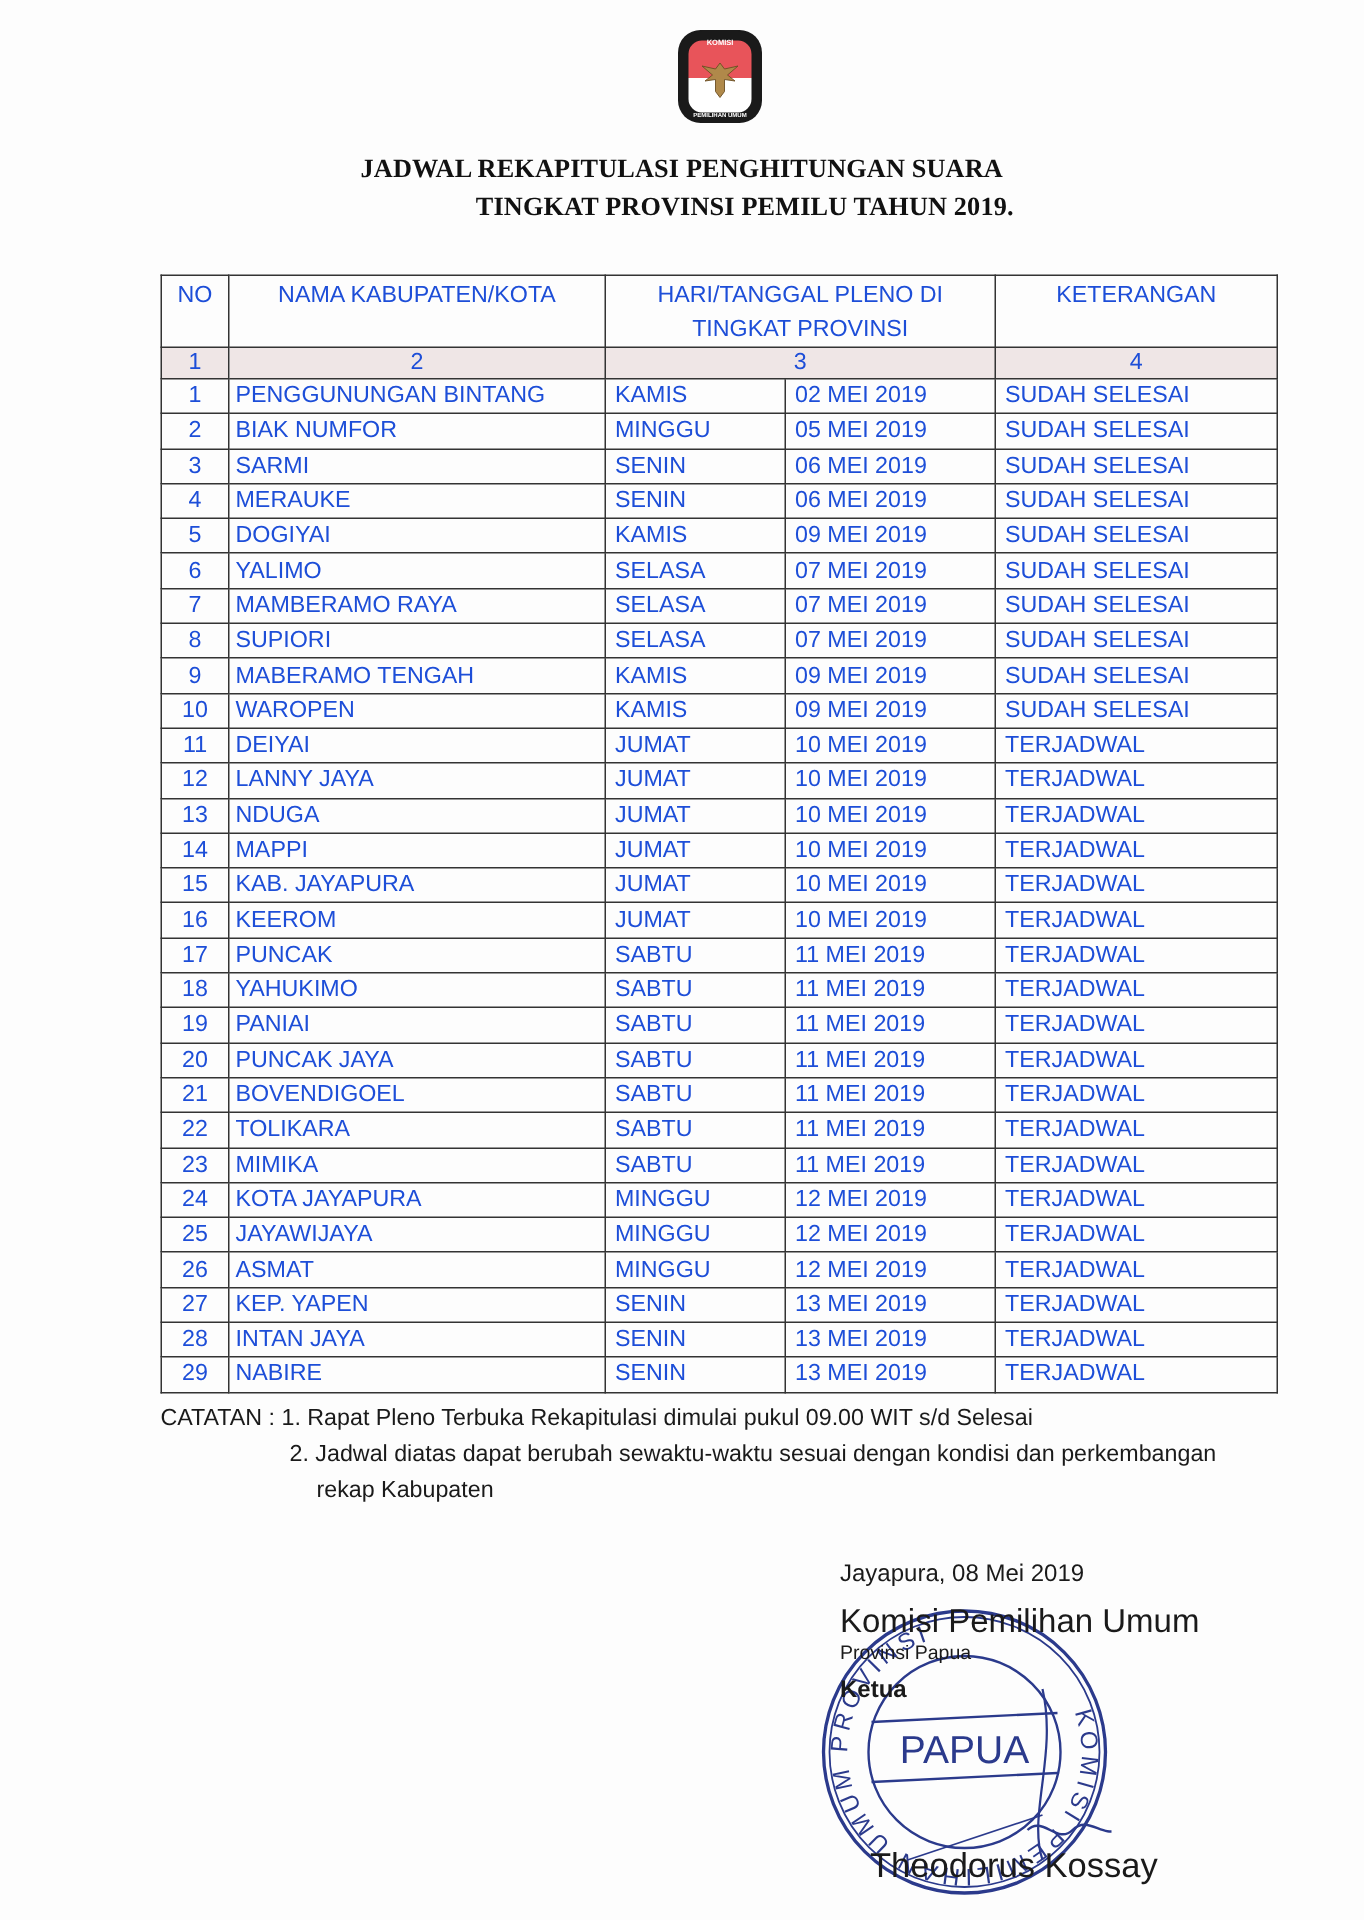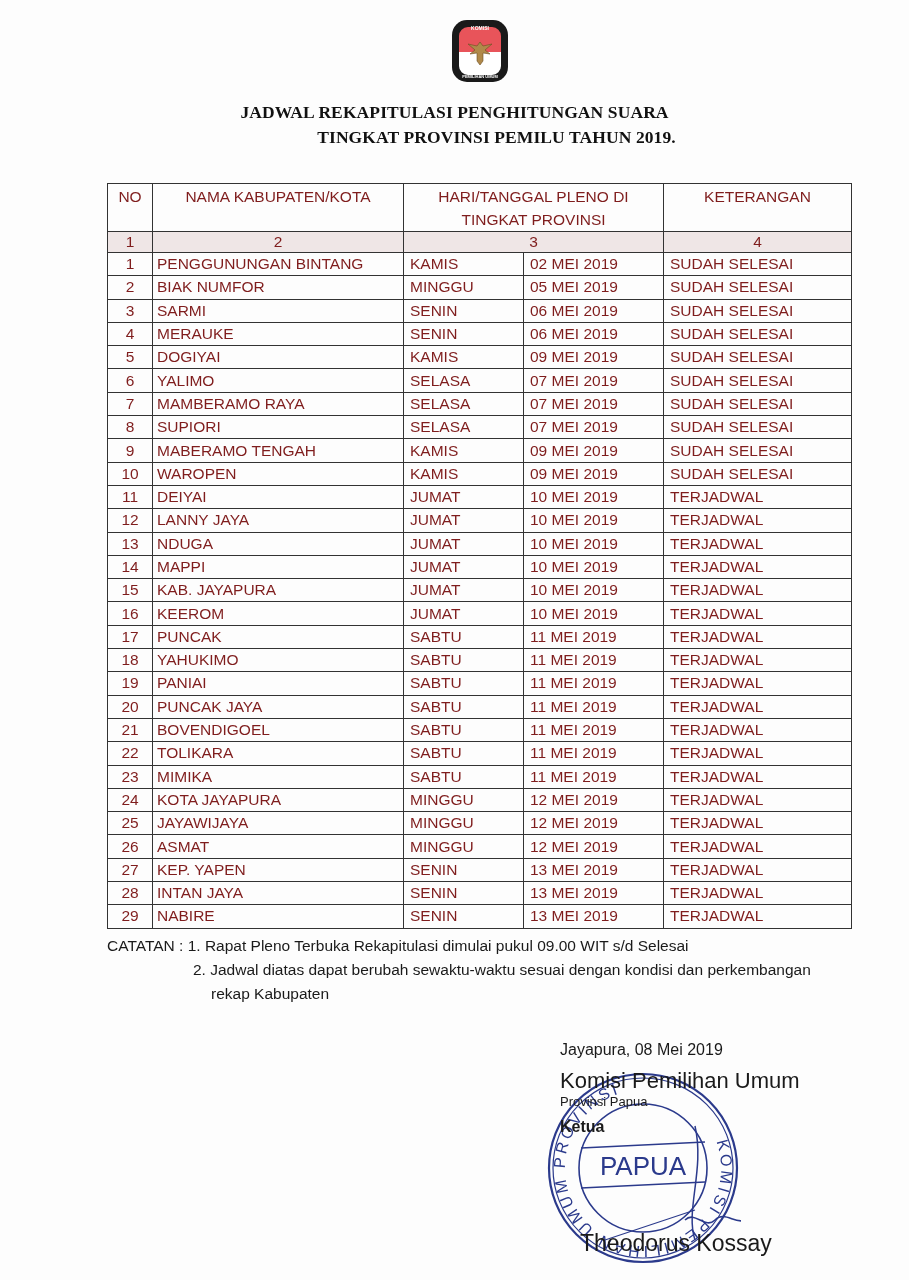--- a/index.html
+++ b/index.html
@@ -37,21 +37,21 @@
   }
   .title .line2 { padding-left: 84px; }
 
   table.sched {
     position: absolute;
     left: 107px;
     top: 183px;
     width: 744px;
     border-collapse: collapse;
     font-size: 15.5px;
-    color: #7f1d1d;
+    color: #1d4ed8;
     table-layout: fixed;
   }
   table.sched td, table.sched th {
     border: 1.3px solid #333;
     padding: 0 6px;
     height: 22.3px;
     line-height: 22px;
     white-space: nowrap;
     overflow: hidden;
     font-weight: normal;

